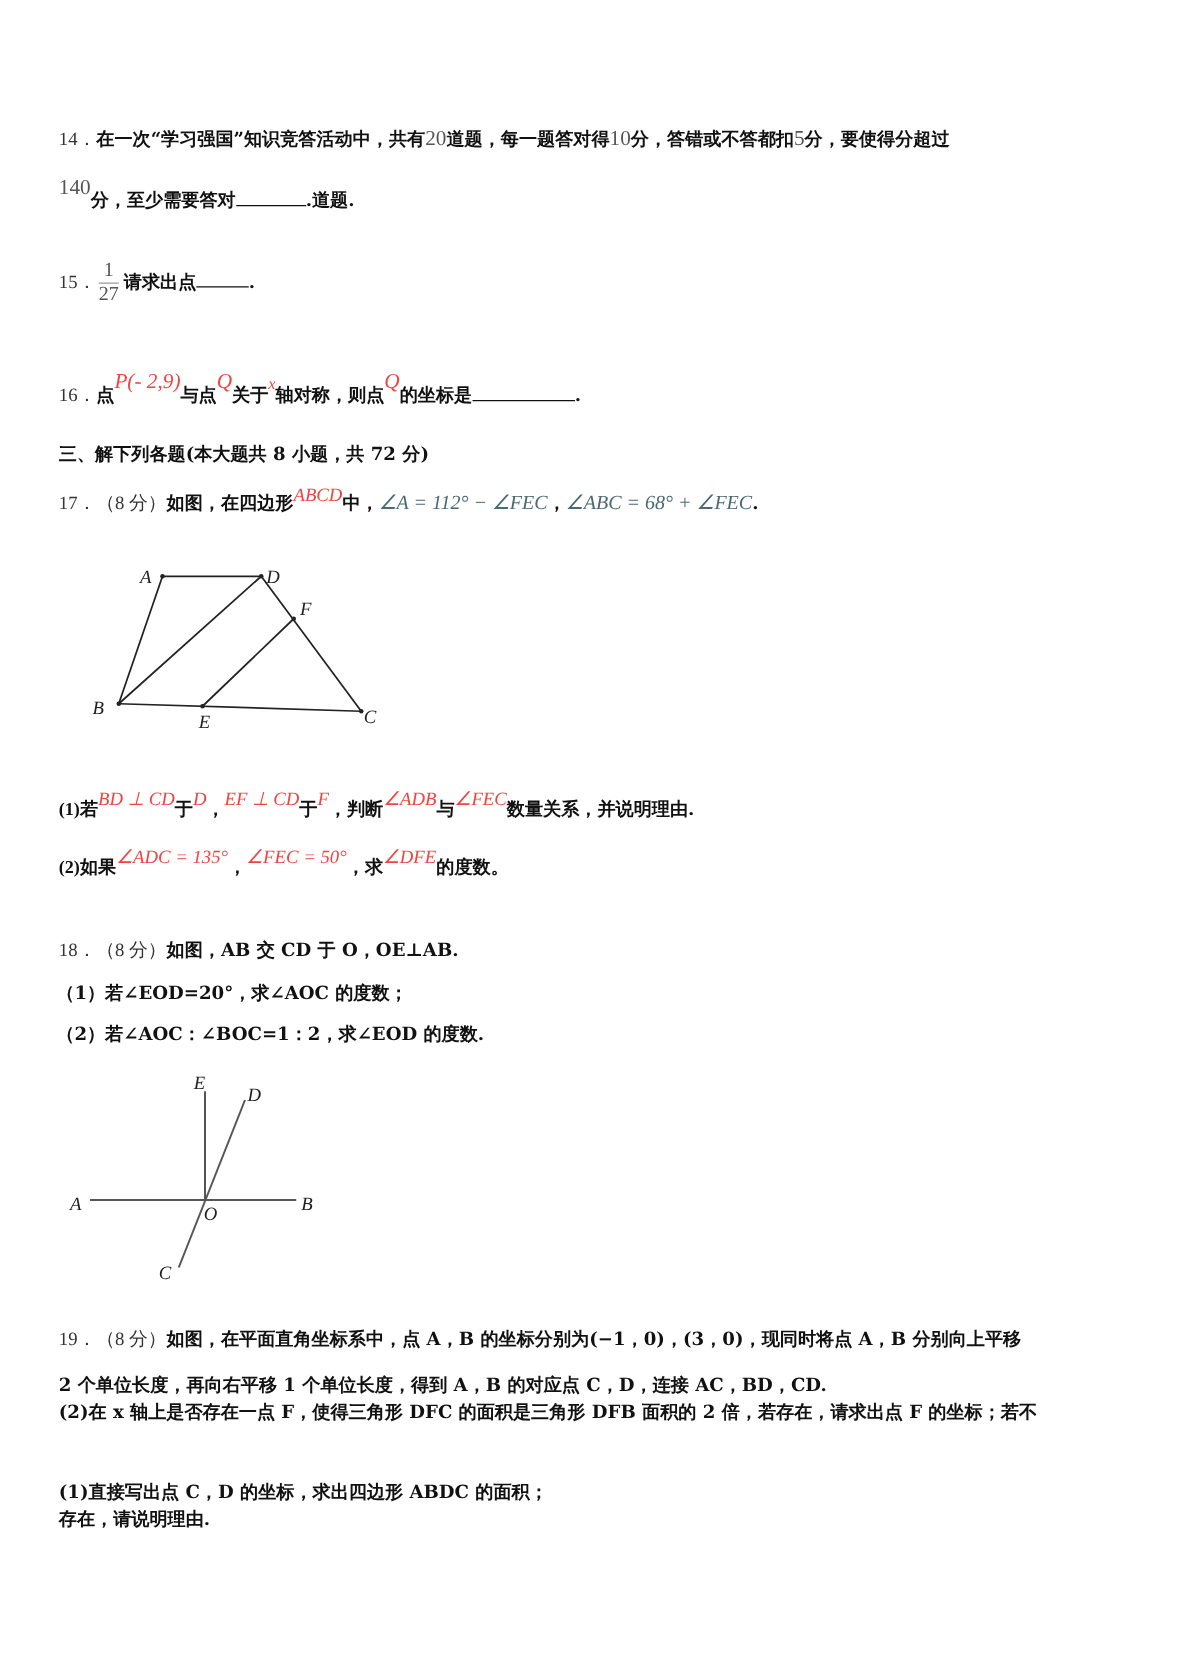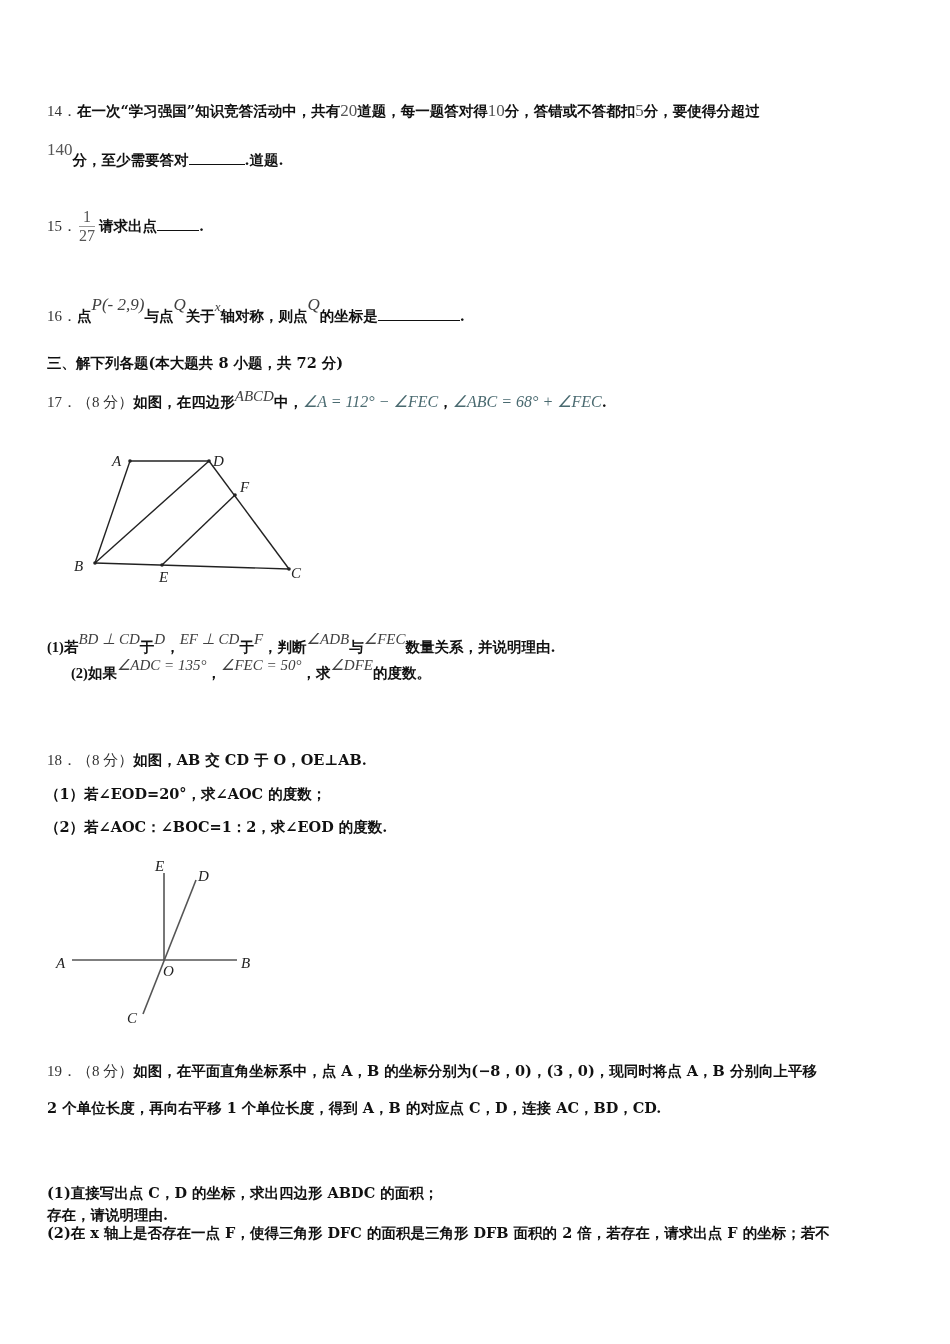--- a/index.html
+++ b/index.html
@@ -1,21 +1,21 @@
 <!DOCTYPE html>
 <html><head>
 <meta charset="utf-8">
 <style>
   html, body { margin:0; padding:0; background:#ffffff; }
   body { width:950px; height:1344px; position:relative; overflow:hidden;
          font-family:"DejaVu Serif","Liberation Serif",serif; color:#111; }
   .line { position:absolute; left:47px; font-size:14.5px; white-space:nowrap; font-weight:bold; }
   .num { font-weight:normal; font-family:"Liberation Serif",serif; color:#333; font-size:15px; }
   .mnum { font-family:"Liberation Serif",serif; font-weight:normal; color:#555; font-size:17px; }
-  .math { font-family:"Liberation Serif",serif; font-style:italic; font-weight:normal; color:#404040; font-size:15px; }
+  .math { font-family:"Liberation Serif",serif; font-style:italic; font-weight:normal; color:#ef4444; font-size:15px; }
   .mathsup { position:relative; top:-8px; }
   .blank { display:inline-block; border-bottom:1px solid #111; vertical-align:baseline; }
   .latin { font-family:"Liberation Serif",serif; font-weight:bold; }
   .frac { display:inline-block; vertical-align:middle; text-align:center; font-family:"Liberation Serif",serif; font-weight:normal; color:#555; font-size:16px; line-height:18px; margin:0 4px 0 2px; }
   .frac .n { display:block; border-bottom:1px solid #999; padding:0 2px; }
   .frac .d { display:block; }
   svg text { font-family:"Liberation Serif",serif; font-style:italic; font-size:15px; fill:#222; }
 </style>
 </head>
 <body>
@@ -63,21 +63,21 @@
   <text x="240" y="492">F</text>
   <text x="74" y="571">B</text>
   <text x="159" y="582">E</text>
   <text x="291" y="578">C</text>
 </svg>
 
 <div class="line" style="top:638px;text-align:center;">
   <span class="latin">(1)若</span><span class="math mathsup">BD ⊥ CD</span><span>于</span><span class="math mathsup">D</span><span>，</span><span class="math mathsup">EF ⊥ CD</span><span>于</span><span class="math mathsup">F</span><span>，判断</span><span class="math mathsup">∠ADB</span><span>与</span><span class="math mathsup">∠FEC</span><span>数量关系，并说明理由.</span>
 </div>
 
-<div class="line" style="top:664px;margin-left:24px;">
+<div class="line" style="top:684px;">
   <span class="latin">(2)如果</span><span class="math mathsup">∠ADC = 135°</span><span>，</span><span class="math mathsup">∠FEC = 50°</span><span>，求</span><span class="math mathsup">∠DFE</span><span>的度数。</span>
 </div>
 
 <div class="line" style="top:751px;text-align:right;">
   <span class="num">18．</span><span class="num">（8 分）</span><span>如图，AB 交 CD 于 O，OE⊥AB.</span>
 </div>
 <div class="line" style="top:785px;left:45px;">（1）若∠EOD=20°，求∠AOC 的度数；</div>
 <div class="line" style="top:818px;left:45px;">（2）若∠AOC：∠BOC=1：2，求∠EOD 的度数.</div>
 
 <svg style="position:absolute;left:50px;top:850px;" width="220" height="185" viewBox="50 850 220 185">
@@ -88,18 +88,18 @@
   </g>
   <text x="155" y="871">E</text>
   <text x="198" y="881">D</text>
   <text x="56" y="968">A</text>
   <text x="241" y="968">B</text>
   <text x="163" y="976">O</text>
   <text x="127" y="1023">C</text>
 </svg>
 
 <div class="line" style="top:1062px;">
-  <span class="num">19．</span><span class="num">（8 分）</span><span>如图，在平面直角坐标系中，点 A，B 的坐标分别为(−8，0)，(3，0)，现同时将点 A，B 分别向上平移</span>
+  <span class="num">19．</span><span class="num">（8 分）</span><span>如图，在平面直角坐标系中，点 A，B 的坐标分别为(−1，0)，(3，0)，现同时将点 A，B 分别向上平移</span>
 </div>
 <div class="line" style="top:1099px;">2 个单位长度，再向右平移 1 个单位长度，得到 A，B 的对应点 C，D，连接 AC，BD，CD.</div>
 <div class="line" style="top:1184px;">(1)直接写出点 C，D 的坐标，求出四边形 ABDC 的面积；</div>
-<div class="line" style="top:1224px;">(2)在 x 轴上是否存在一点 F，使得三角形 DFC 的面积是三角形 DFB 面积的 2 倍，若存在，请求出点 F 的坐标；若不</div>
+<div class="line" style="top:1120px;">(2)在 x 轴上是否存在一点 F，使得三角形 DFC 的面积是三角形 DFB 面积的 2 倍，若存在，请求出点 F 的坐标；若不</div>
 <div class="line" style="top:1206px;">存在，请说明理由.</div>
 
 </body></html>

